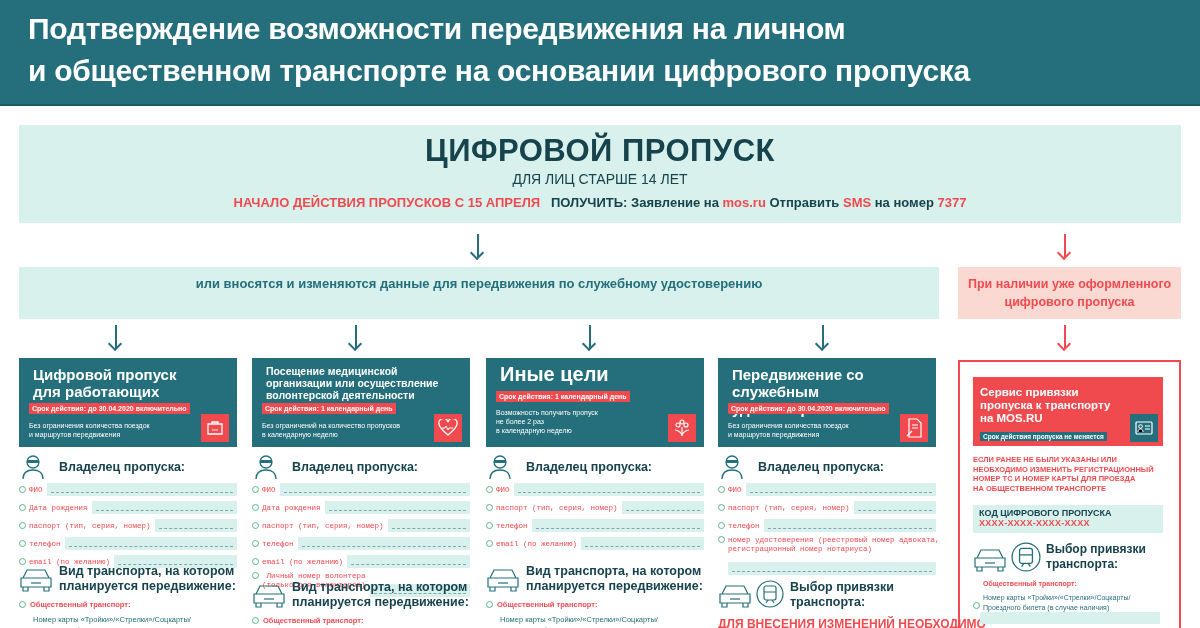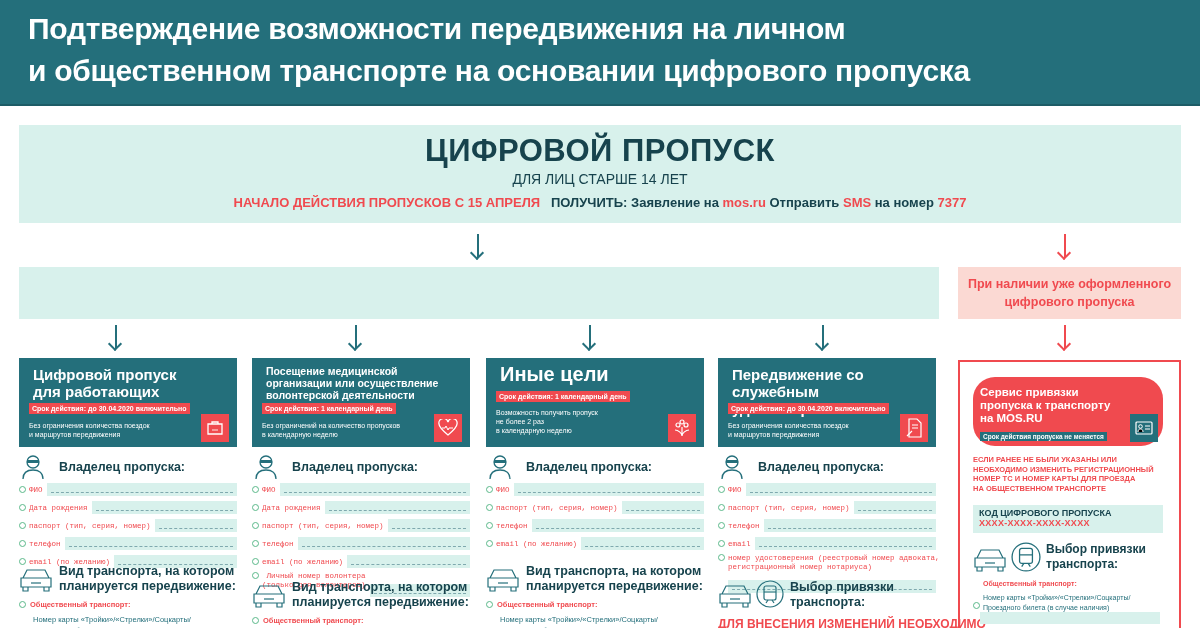--- a/index.html
+++ b/index.html
@@ -50,21 +50,21 @@
   .transport { position: absolute; left: 0; width: 218px; }
   .transport .car { position: absolute; left: 0; top: 2px; width: 34px; height: 26px; }
   .transport .ttitle { position: absolute; left: 40px; top: 0; font-size: 12.5px; font-weight: bold; color: #17434d; line-height: 15px; }
   .transport .pub { position: absolute; left: 0; font-size: 7.5px; font-weight: bold; color: #f04a4f; display: flex; align-items: center; }
   .transport .pub .chk { width: 7px; height: 7px; border: 1px solid #5bb98a; border-radius: 50%; margin-right: 4px; }
   .transport .ptext { position: absolute; left: 14px; font-size: 7.5px; color: #246f7b; line-height: 11px; }
 
   .alert-red { position: absolute; font-size: 12px; font-weight: bold; color: #f04a4f; white-space: nowrap; }
 
   .right-frame { position: absolute; left: 958px; top: 360px; width: 223px; height: 280px; border: 2px solid #f04a4f; }
-  .service { position: absolute; left: 13px; top: 15px; width: 190px; height: 69px; background: #f04a4f; border-radius: 22px; }
+  .service { position: absolute; left: 13px; top: 15px; width: 190px; height: 69px; background: #f04a4f; }
   .service .stitle { position: absolute; left: 7px; top: 9px; color: #fff; font-weight: bold; font-size: 11.5px; line-height: 13px; }
   .service .sterm { position: absolute; left: 7px; top: 55px; background: #246f7b; color: #fff; font-size: 6.5px; font-weight: bold; padding: 1px 3px; white-space: nowrap; }
   .service .sicon { position: absolute; right: 5px; top: 37px; width: 28px; height: 28px; background: #246f7b; display: flex; align-items: center; justify-content: center; }
   .rwarn { position: absolute; left: 13px; top: 93px; width: 195px; color: #f04a4f; font-size: 7.5px; font-weight: bold; line-height: 9.5px; }
   .code-box { position: absolute; left: 13px; top: 143px; width: 190px; height: 28px; background: #d8f1ec; padding: 3px 6px; }
   .code-box .ctl { font-size: 9px; font-weight: bold; color: #17434d; }
   .code-box .cv { font-size: 9px; font-weight: bold; color: #f04a4f; letter-spacing: 0.3px; }
   .rtrans { position: absolute; left: 13px; top: 178px; width: 200px; }
   .rtrans .ttitle { position: absolute; left: 73px; top: 2px; font-size: 12px; font-weight: bold; color: #17434d; line-height: 15px; }
   .rtrans .pub { position: absolute; left: 10px; top: 40px; font-size: 7px; font-weight: bold; color: #f04a4f; }
@@ -98,20 +98,21 @@
 <div class="arrow teal" style="left:471px; top:234px;">
     <div class="shaft"></div>
     <div class="head"></div>
   </div>
 <div class="arrow red" style="left:1058px; top:234px;">
     <div class="shaft"></div>
     <div class="head"></div>
   </div>
 
 <div class="mid-box">
+  <div>или вносятся и изменяются данные для передвижения по служебному удостоверению</div>
 </div>
 <div class="pink-box">
   <div>При наличии уже оформленного</div>
   <div>цифрового пропуска</div>
 </div>
 
 <div class="arrow teal" style="left:109px; top:325px;">
     <div class="shaft"></div>
     <div class="head"></div>
   </div>
@@ -386,25 +387,20 @@
       <div class="field">
           <span class="chk"></span>
           <span class="flabel">паспорт (тип, серия, номер)</span>
           <span class="fline"></span>
         </div>
       <div class="field">
           <span class="chk"></span>
           <span class="flabel">телефон</span>
           <span class="fline"></span>
         </div>
-      <div class="field">
-          <span class="chk"></span>
-          <span class="flabel">email</span>
-          <span class="fline"></span>
-        </div>
       <div class="field" style="height:22px; align-items:flex-start;">
           <span class="chk"></span>
           <span class="flabel" style="line-height:9px;"><span>номер удостоверения (реестровый номер адвоката,</span><br><span>регистрационный номер нотариуса)</span></span>
         </div>
       <div class="field" style="padding-left:10px;">
           <span class="fline"></span>
         </div>
     </div>
   </div>
   <div class="transport" style="top:222px;">

